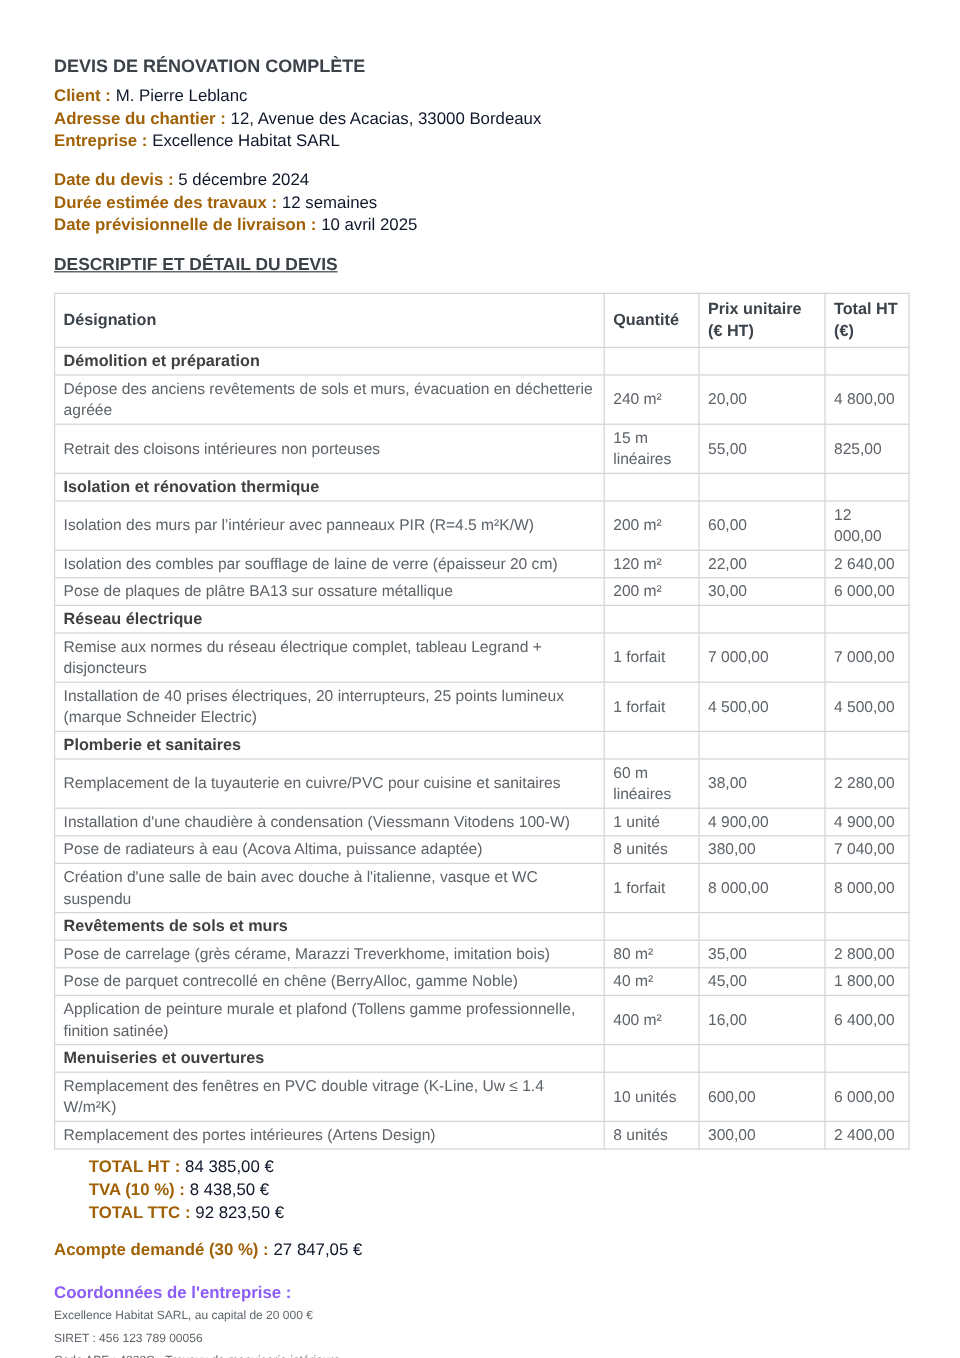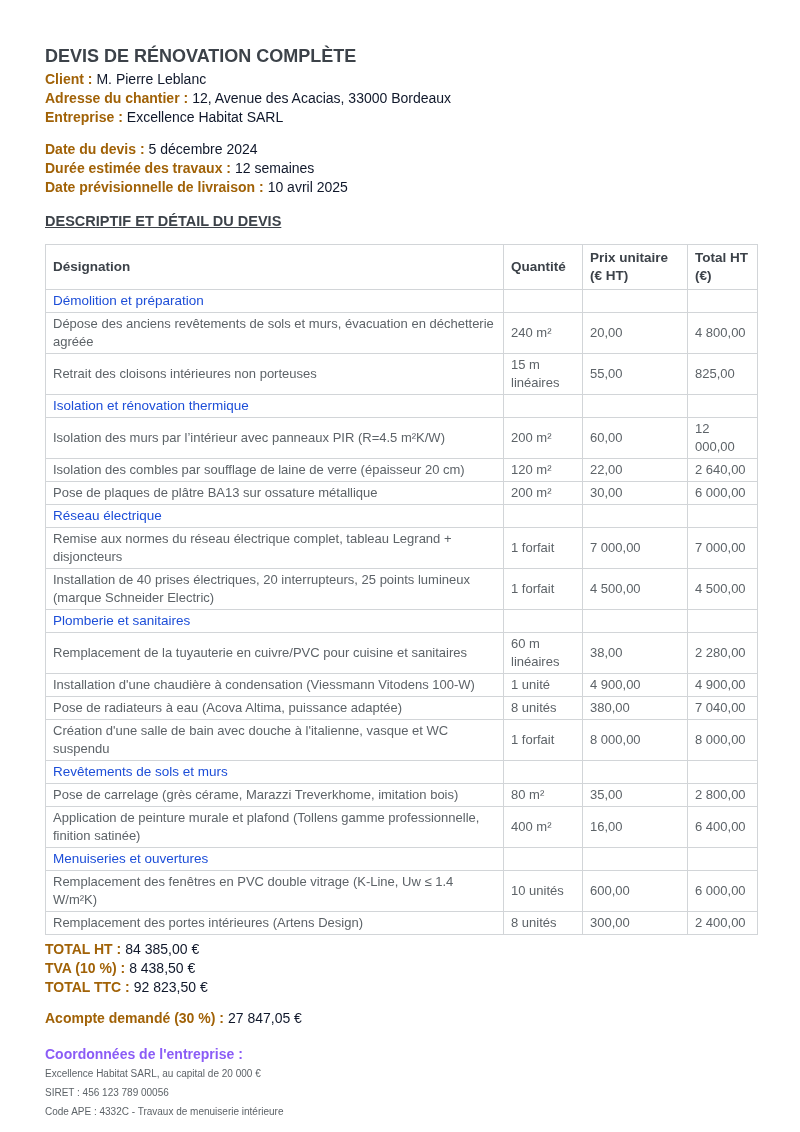--- a/index.html
+++ b/index.html
@@ -8,21 +8,21 @@
     width: 800px;
     height: 1132px;
     background: #ffffff;
     font-family: "Liberation Sans", sans-serif;
     color: #5d6368;
     overflow: hidden;
   }
   .page { padding: 46px 44px 0 45px; }
 
   .doc-title {
-    font-size: 18px;
+    font-size: 15px;
     font-weight: bold;
     color: #3c4249;
     line-height: 20px;
     margin-bottom: 4px;
   }
   .field-line { font-size: 14px; line-height: 19px; }
   .lbl { font-weight: bold; color: #a16207; margin-right: 4px; }
   .val { color: #0f172a; }
 
   .meta-block { margin-top: 13px; }
@@ -53,27 +53,27 @@
   }
   table.quote th {
     font-size: 13.5px;
     font-weight: bold;
     color: #3c4249;
     padding-top: 4px;
     padding-bottom: 4px;
   }
   table.quote td { color: #5d6368; }
   table.quote td.section-title {
-    font-weight: normal;
-    color: #1d4ed8;
+    font-weight: bold;
+    color: #404040;
     font-size: 13.5px;
     margin-left: 48px;
   }
 
-  .totals-block { margin-top: 5px; }
+  .totals-block { margin-top: 5px; margin-left: 29px; }
   .totals-line { font-size: 14px; line-height: 19px; }
 
   .deposit-block { margin-top: 12px; }
 
   .company-block { margin-top: 17px; }
   .company-heading {
     font-size: 14px;
     font-weight: bold;
     color: #8b5cf6;
     line-height: 19px;
@@ -225,20 +225,26 @@
           <td></td>
           <td></td>
         </tr>
         <tr>
           <td>Pose de carrelage (grès cérame, Marazzi Treverkhome, imitation bois)</td>
           <td>80 m²</td>
           <td>35,00</td>
           <td>2 800,00</td>
         </tr>
         <tr>
+          <td>Pose de parquet contrecollé en chêne (BerryAlloc, gamme Noble)</td>
+          <td>40 m²</td>
+          <td>45,00</td>
+          <td>1 800,00</td>
+        </tr>
+        <tr>
           <td>Application de peinture murale et plafond (Tollens gamme professionnelle, finition satinée)</td>
           <td>400 m²</td>
           <td>16,00</td>
           <td>6 400,00</td>
         </tr>
         <tr>
           <td class="section-title">Menuiseries et ouvertures</td>
           <td></td>
           <td></td>
           <td></td>

